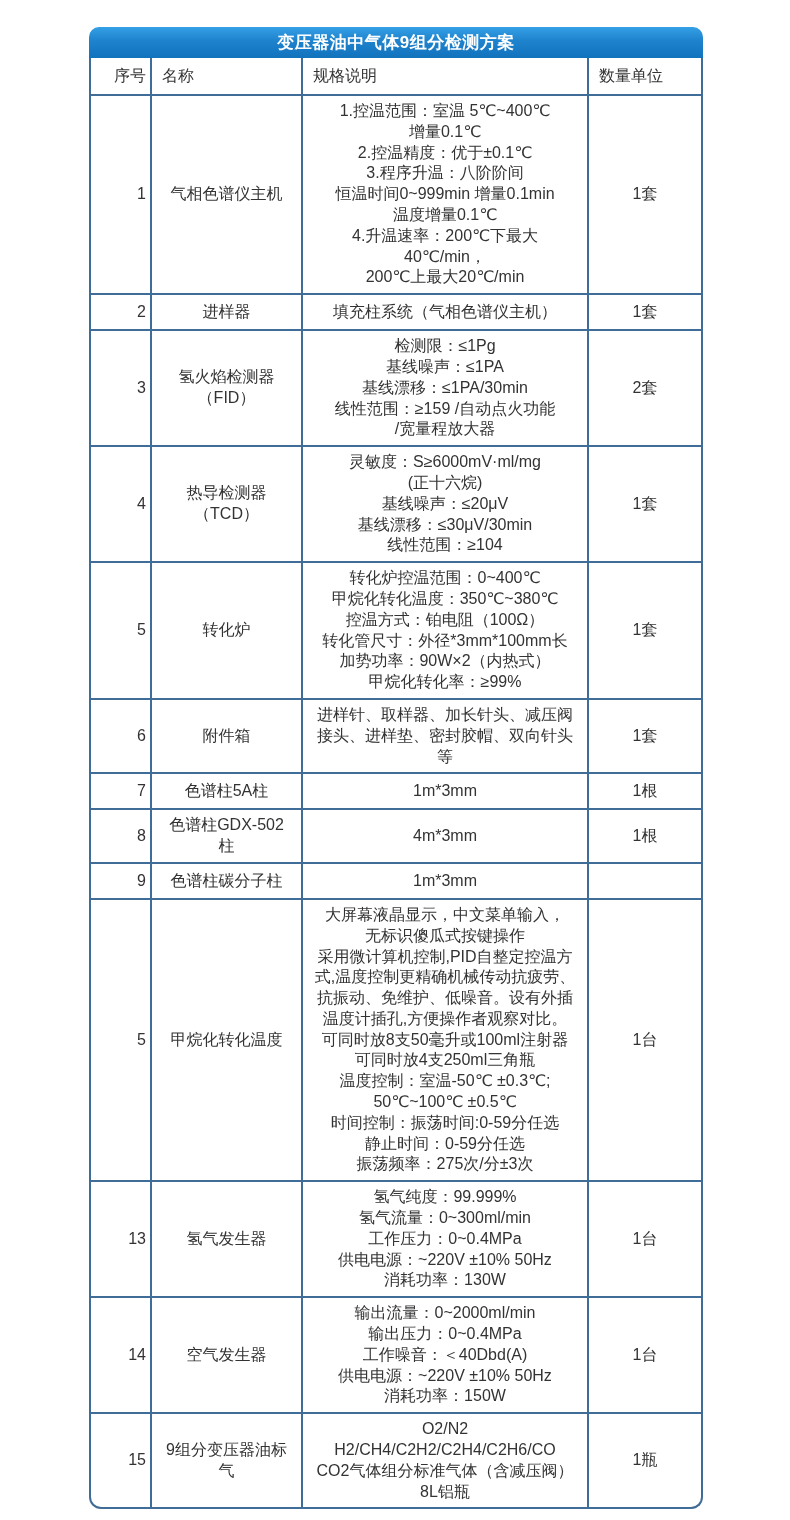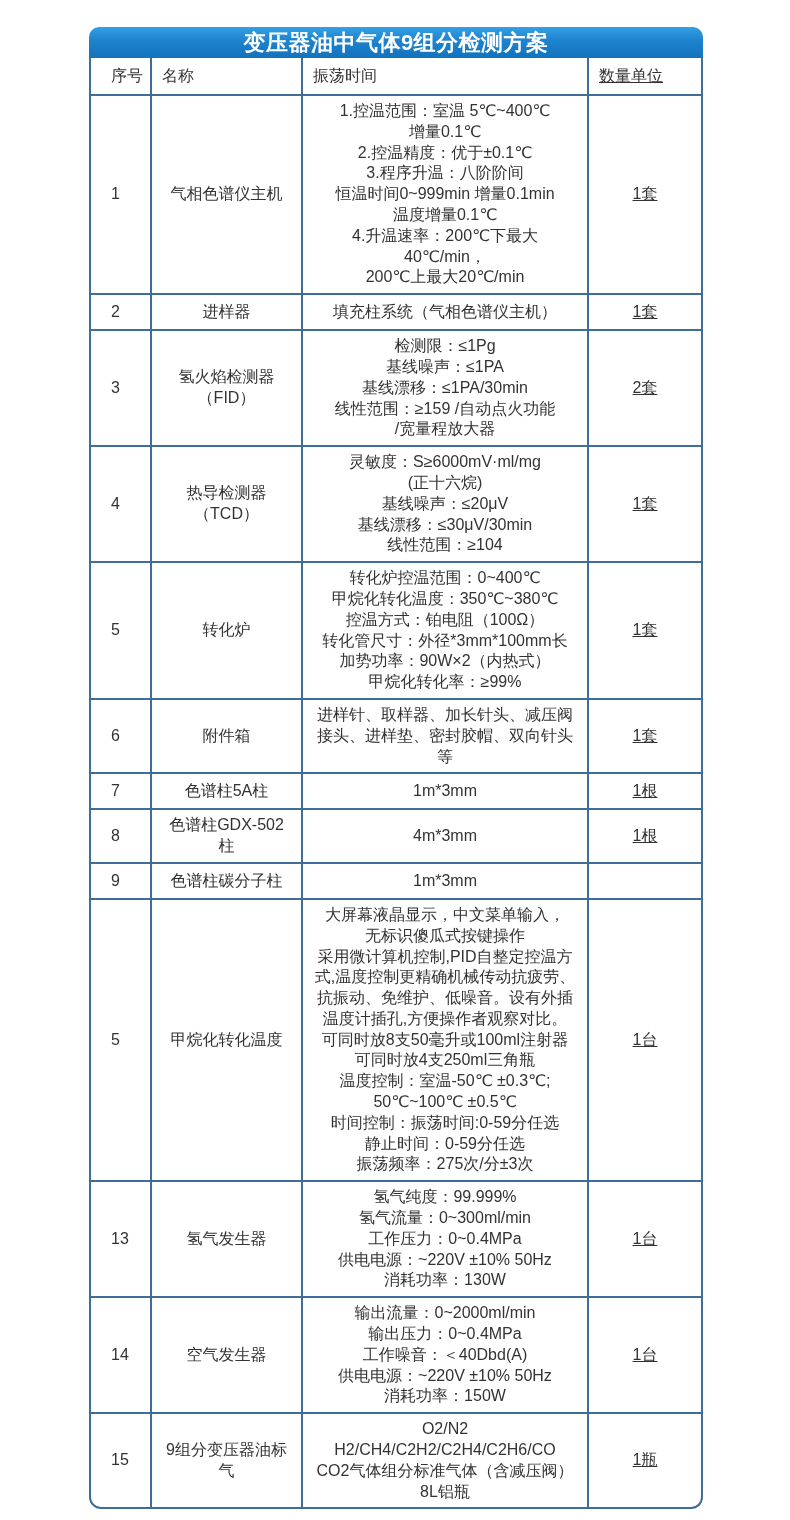--- a/index.html
+++ b/index.html
@@ -19,21 +19,21 @@
     position: absolute;
     left: 89px;
     top: 27px;
     width: 614px;
   }
   .title-bar {
     height: 31px;
     line-height: 31px;
     text-align: center;
     color: #ffffff;
-    font-size: 22px;
+    font-size: 17px;
     font-weight: bold;
     letter-spacing: 0.5px;
     background: linear-gradient(180deg, #34a0e6 0%, #1e82cc 45%, #1273bd 100%);
     border-radius: 10px 10px 0 0;
   }
   .table-wrap {
     border: 2px solid #3f6d97;
     border-top: none;
     border-radius: 0 0 12px 12px;
     overflow: hidden;
@@ -52,25 +52,25 @@
   .spec-table th, .spec-table td {
     border-right: 2px solid #3f6d97;
     border-bottom: 2px solid #3f6d97;
     padding: 5px 10px;
     vertical-align: middle;
     font-weight: normal;
     text-align: left;
     line-height: 1.3;
     word-break: break-word;
   }
-  .spec-table th:last-child, .spec-table td:last-child { border-right: none; text-decoration: underline; }
+  .spec-table th:last-child, .spec-table td:last-child { border-right: none; }
   .spec-table tr:last-child td { border-bottom: none; }
   .spec-table td.no-cell, .spec-table th.no-head {
-    text-align: left;
-    padding-left: 20px;
+    text-align: right;
+    padding-left: 4px;
     padding-right: 4px;
     border-radius: 12px;
   }
   .spec-table td.spec-cell {
     white-space: pre-line;
   }
   .spec-table th { height: 26px; }
   .spec-table td { height: 24px; text-align: center; }
 </style>
 </head>
@@ -84,21 +84,21 @@
       <colgroup>
         <col class="c-no">
           <col class="c-name">
           <col class="c-spec">
           <col class="c-qty">
       </colgroup>
       <thead>
         <tr>
           <th class="no-head">序号</th>
           <th>名称</th>
-          <th>振荡时间</th>
+          <th>规格说明</th>
           <th>数量单位</th>
         </tr>
       </thead>
       <tbody id="rows-body">
           <tr>
             <td class="no-cell">1</td>
             <td class="name-cell">气相色谱仪主机</td>
             <td class="spec-cell">1.控温范围：室温 5℃~400℃
 增量0.1℃
 2.控温精度：优于±0.1℃

